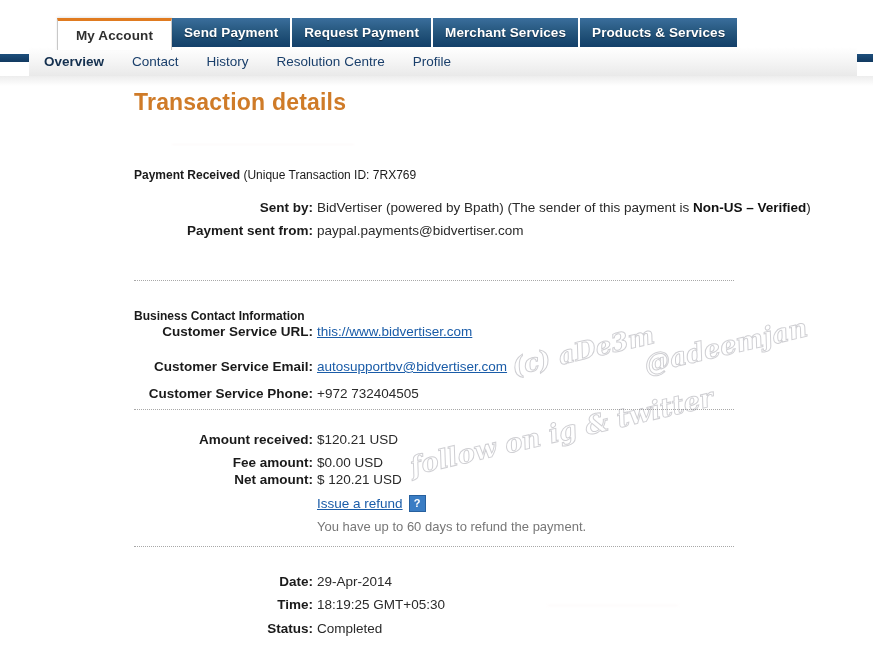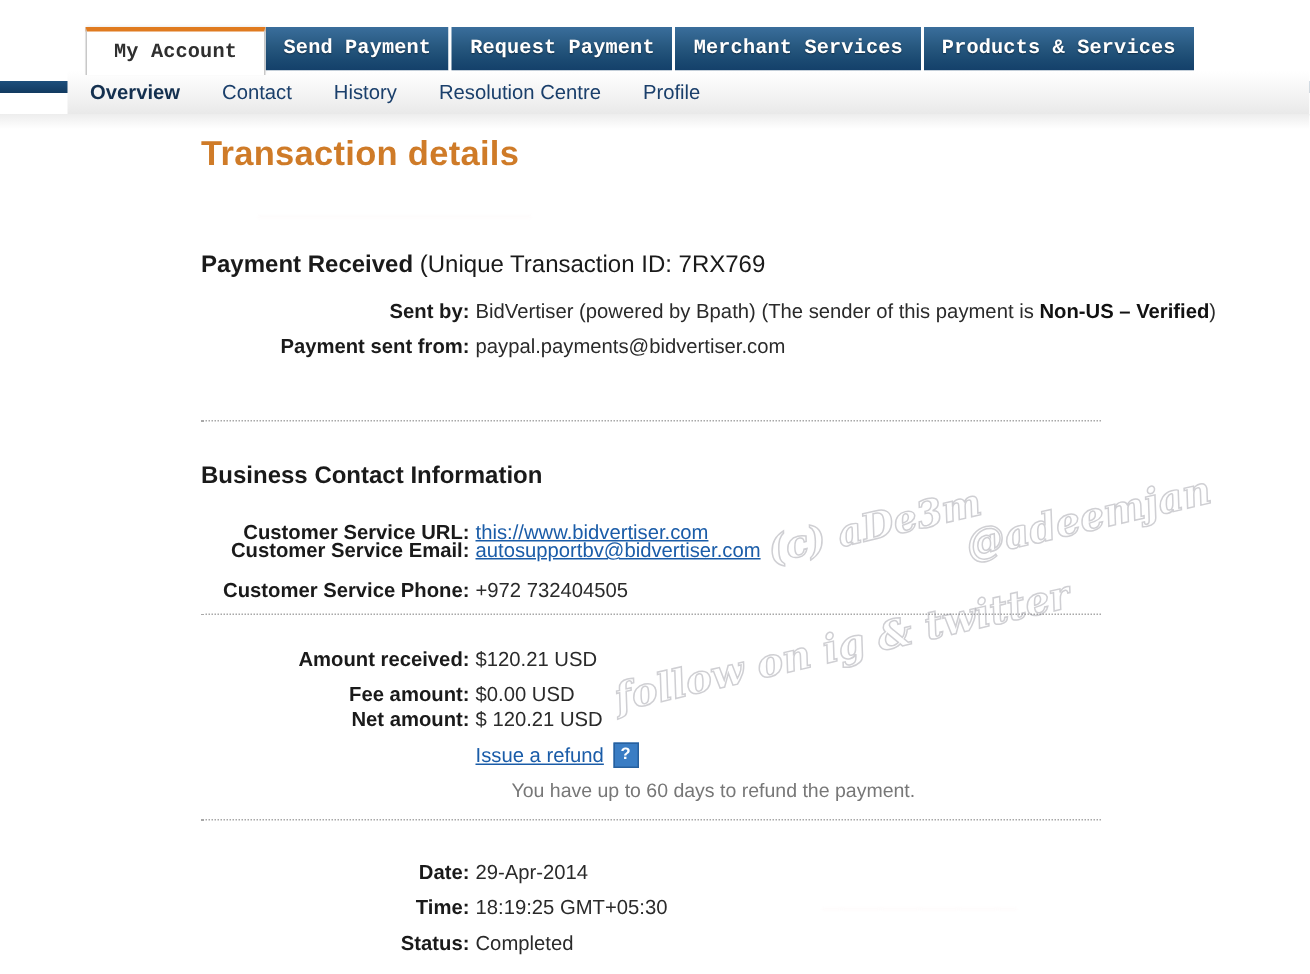--- a/index.html
+++ b/index.html
@@ -15,21 +15,20 @@
     font-family: "Liberation Sans", sans-serif;
     color: #333333;
   }
 
   
   #tabbar {
     position: absolute;
     left: 0; top: 0;
     width: 873px;
     height: 62px;
-    font-family: Liberation Mono, monospace;
   }
   #tabbar-bg {
     position: absolute;
     left: 0; bottom: 0;
     width: 873px;
     height: 8px;
     background: linear-gradient(180deg, #1d4f7c 0%, #17446e 50%, #123a60 100%);
   }
   #tabs {
     position: absolute;
@@ -65,21 +64,21 @@
     height: 32px;
     margin-bottom: -3px;
     z-index: 4;
     padding: 0 18px;
     box-shadow: 0 -1px 2px rgba(0,0,0,0.10);
   }
 
   
   #subnav {
     position: absolute;
-    left: 45px; top: 47px;
+    left: 29px; top: 47px;
     width: 828px;
     height: 29px;
     background: linear-gradient(180deg, #ffffff 0%, #f6f6f6 45%, #e9e9e9 100%);
     border-bottom: 1px solid #d2d2d2;
     display: flex;
     align-items: center;
   }
   .subnav-item {
     font-size: 13.5px;
     color: #1a3f6b;
@@ -123,21 +122,21 @@
     white-space: nowrap;
     user-select: none;
     filter: blur(1px);
   }
   #redacted-top { left: 172px; top: 59px; }
   #redacted-bottom { left: 548px; top: 521px; font-size: 13px; }
 
   .section-head {
     position: absolute;
     left: 134px;
-    font-size: 16px;
+    font-size: 12px;
     font-weight: bold;
     color: #1a1a1a;
     white-space: nowrap;
   }
   #payment-received-head { top: 92px; }
   #business-head { top: 233px; }
   .section-head .normal { font-weight: normal; }
 
   
   .row {
@@ -204,21 +203,20 @@
     align-items: center;
     justify-content: center;
     line-height: 1;
   }
   #refund-note {
     position: absolute;
     left: 317px; top: 443px;
     font-size: 13px;
     color: #777777;
     white-space: nowrap;
-    margin-left: 24px;
   }
 
   
   #watermark {
     position: absolute;
     left: 0; top: 0;
     width: 873px; height: 649px;
     pointer-events: none;
     z-index: 9;
   }
@@ -312,21 +310,21 @@
   <div class="row" style="top:147px">
     <div class="label">Payment sent from:</div>
     <div class="value">paypal.payments@bidvertiser.com</div>
   </div>
 
 
   <div class="divider" id="div1"></div>
 
   <div class="section-head" id="business-head">Business Contact Information</div>
 
-  <div class="row" style="top:271px">
+  <div class="row" style="top:248px">
     <div class="label">Customer Service URL:</div>
     <div class="value"><a href="#">this://www.bidvertiser.com</a></div>
   </div>
 
   <div class="row" style="top:283px">
     <div class="label">Customer Service Email:</div>
     <div class="value"><a href="#">autosupportbv@bidvertiser.com</a></div>
   </div>
 
   <div class="row" style="top:310px">

